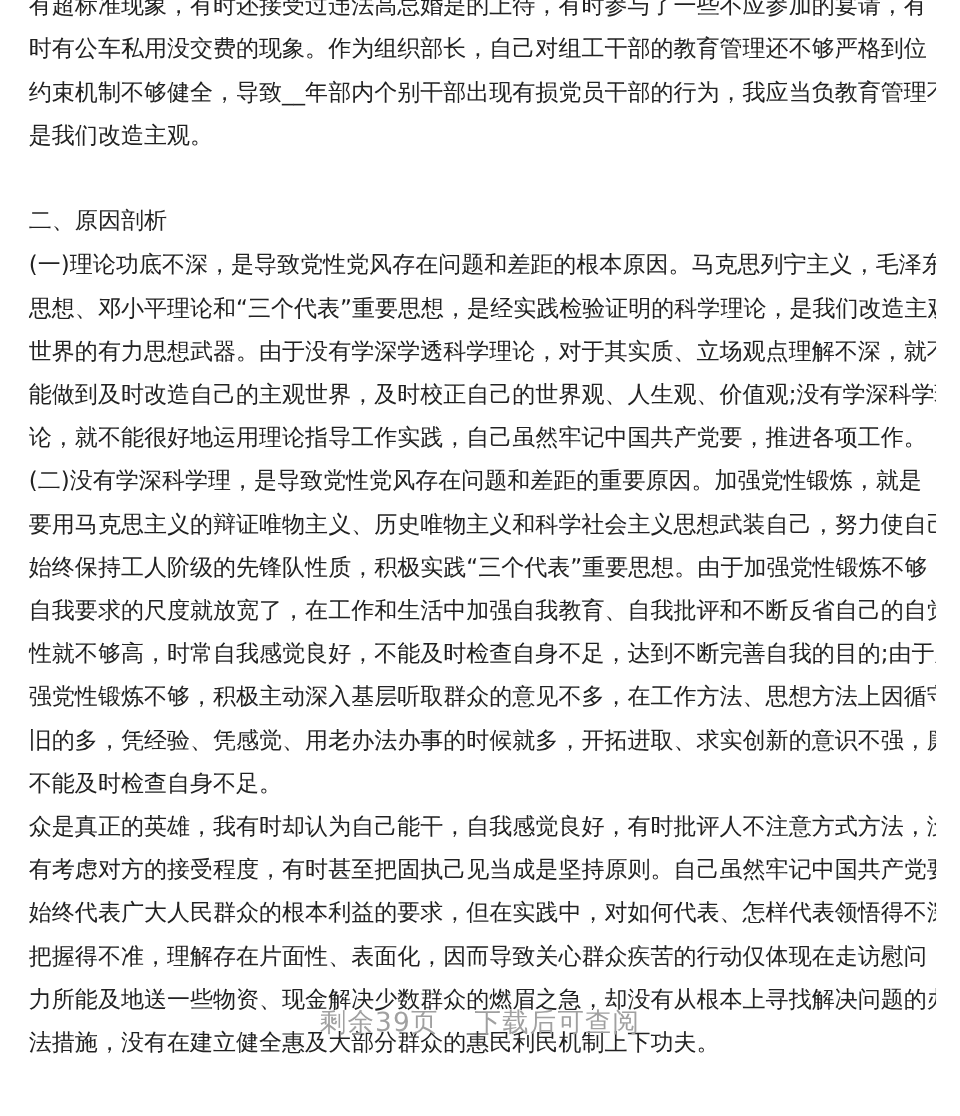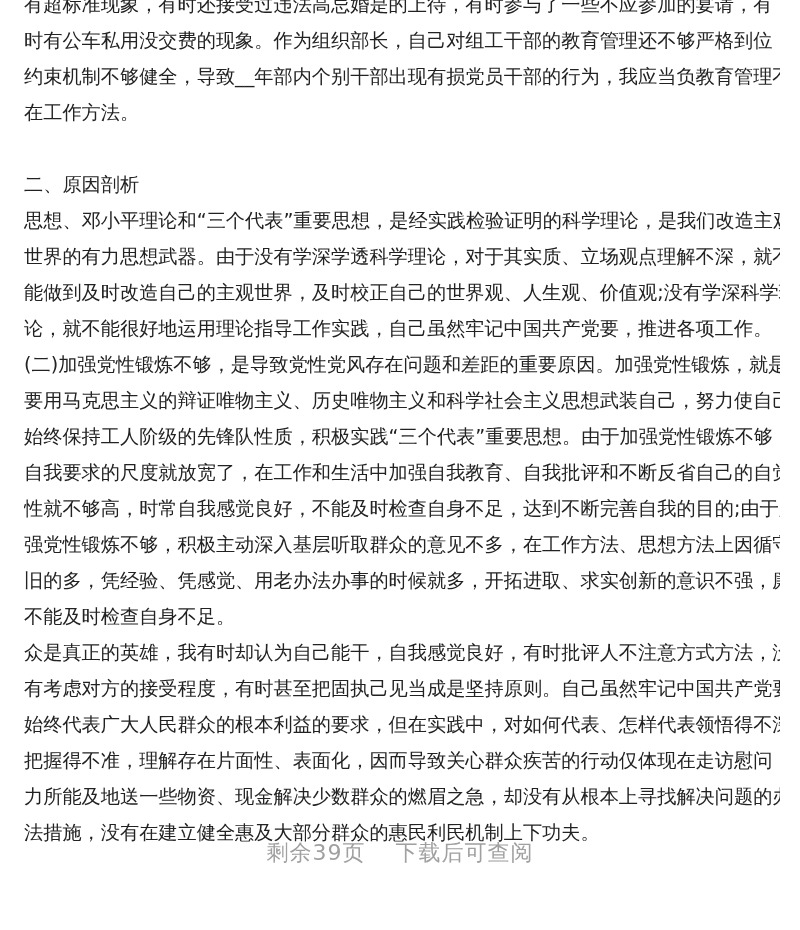--- a/index.html
+++ b/index.html
@@ -55,30 +55,31 @@
       width: 30px;
     }
   </style>
 </head>
 <body>
 
 <div class="doc">
   <span class="line">有超标准现象，有时还接受过违法高忌婚是的上待，有时参与了一些不应参加的宴请，有</span>
   <span class="line">时有公车私用没交费的现象。作为组织部长，自己对组工干部的教育管理还不够严格到位，</span>
   <span class="line">约束机制不够健全，导致__年部内个别干部出现有损党员干部的行为，我应当负教育管理不</span>
-  <span class="line">在工作方法。</span>
+  <span class="line">是我们改造主观。</span>
 
   <div class="blank"></div>
 
   <span class="heading">二、原因剖析</span>
+  <span class="line">(一)理论功底不深，是导致党性党风存在问题和差距的根本原因。马克思列宁主义，毛泽东</span>
   <span class="line">思想、邓小平理论和“三个代表”重要思想，是经实践检验证明的科学理论，是我们改造主观</span>
   <span class="line">世界的有力思想武器。由于没有学深学透科学理论，对于其实质、立场观点理解不深，就不</span>
   <span class="line">能做到及时改造自己的主观世界，及时校正自己的世界观、人生观、价值观;没有学深科学理</span>
   <span class="line">论，就不能很好地运用理论指导工作实践，自己虽然牢记中国共产党要，推进各项工作。</span>
-  <span class="line">(二)加强党性锻炼不够，是导致党性党风存在问题和差距的重要原因。加强党性锻炼，就是</span>
+  <span class="line">(二)没有学深科学理，是导致党性党风存在问题和差距的重要原因。加强党性锻炼，就是</span>
   <span class="line">要用马克思主义的辩证唯物主义、历史唯物主义和科学社会主义思想武装自己，努力使自己</span>
   <span class="line">始终保持工人阶级的先锋队性质，积极实践“三个代表”重要思想。由于加强党性锻炼不够，</span>
   <span class="line">自我要求的尺度就放宽了，在工作和生活中加强自我教育、自我批评和不断反省自己的自觉</span>
   <span class="line">性就不够高，时常自我感觉良好，不能及时检查自身不足，达到不断完善自我的目的;由于加</span>
   <span class="line">强党性锻炼不够，积极主动深入基层听取群众的意见不多，在工作方法、思想方法上因循守</span>
   <span class="line">旧的多，凭经验、凭感觉、用老办法办事的时候就多，开拓进取、求实创新的意识不强，廉</span>
   <span class="line">不能及时检查自身不足。</span>
   <span class="line">众是真正的英雄，我有时却认为自己能干，自我感觉良好，有时批评人不注意方式方法，没</span>
   <span class="line">有考虑对方的接受程度，有时甚至把固执己见当成是坚持原则。自己虽然牢记中国共产党要</span>
   <span class="line">始终代表广大人民群众的根本利益的要求，但在实践中，对如何代表、怎样代表领悟得不深，</span>

